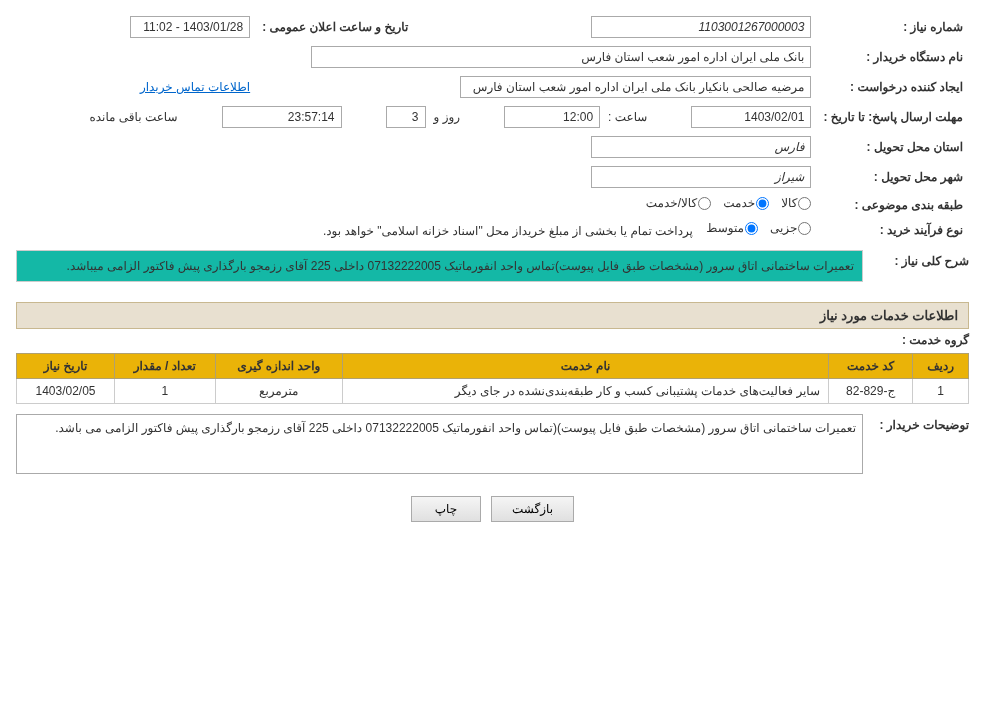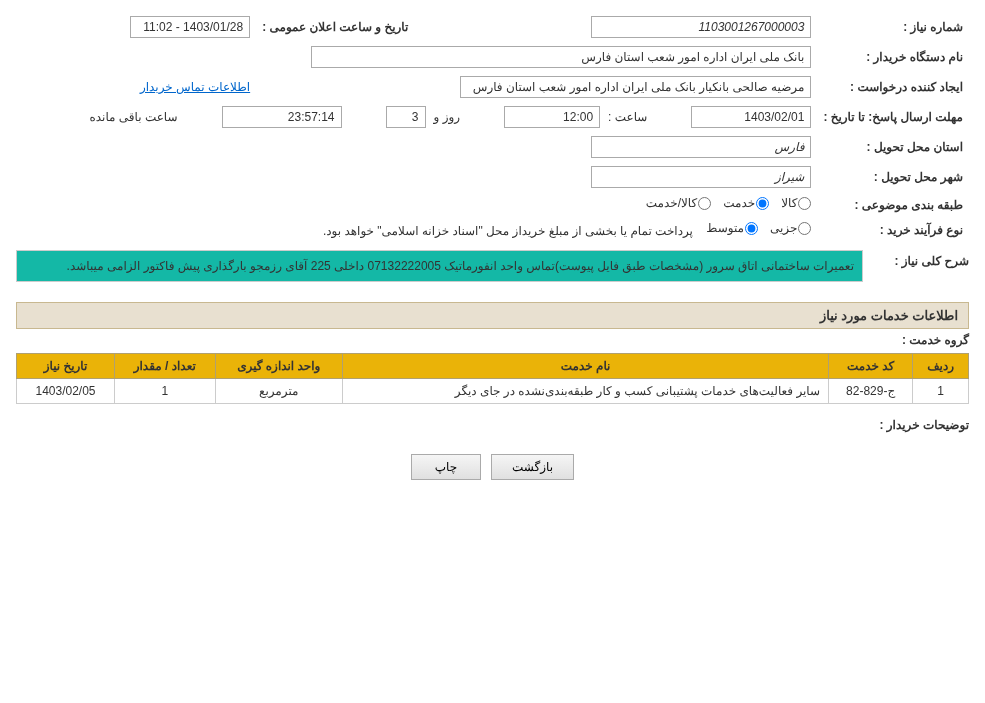--- a/index.html
+++ b/index.html
@@ -292,20 +292,21 @@
       <td style="text-align:right;">سایر فعالیت‌های خدمات پشتیبانی کسب و کار طبقه‌بندی‌نشده در جای دیگر</td>
       <td>مترمربع</td>
       <td>1</td>
       <td>1403/02/05</td>
     </tr>
         </tbody>
     </table>
 
     <div style="display:flex; align-items:flex-start; gap:6px; margin-top:10px; margin-bottom:10px;">
       <div style="font-weight:bold; white-space:nowrap; padding-top:4px; min-width:100px;">توضیحات خریدار :</div>
+      <div class="desc-box">تعمیرات ساختمانی اتاق سرور (مشخصات طبق فایل پیوست)(تماس واحد انفورماتیک 07132222005 داخلی 225 آقای رزمجو بارگذاری پیش فاکتور الزامی می باشد.</div>
     </div>
 
     <div class="button-row">
       <button class="btn">بازگشت</button>
       <button class="btn">چاپ</button>
     </div>
 
   </div>
 </div>
 

